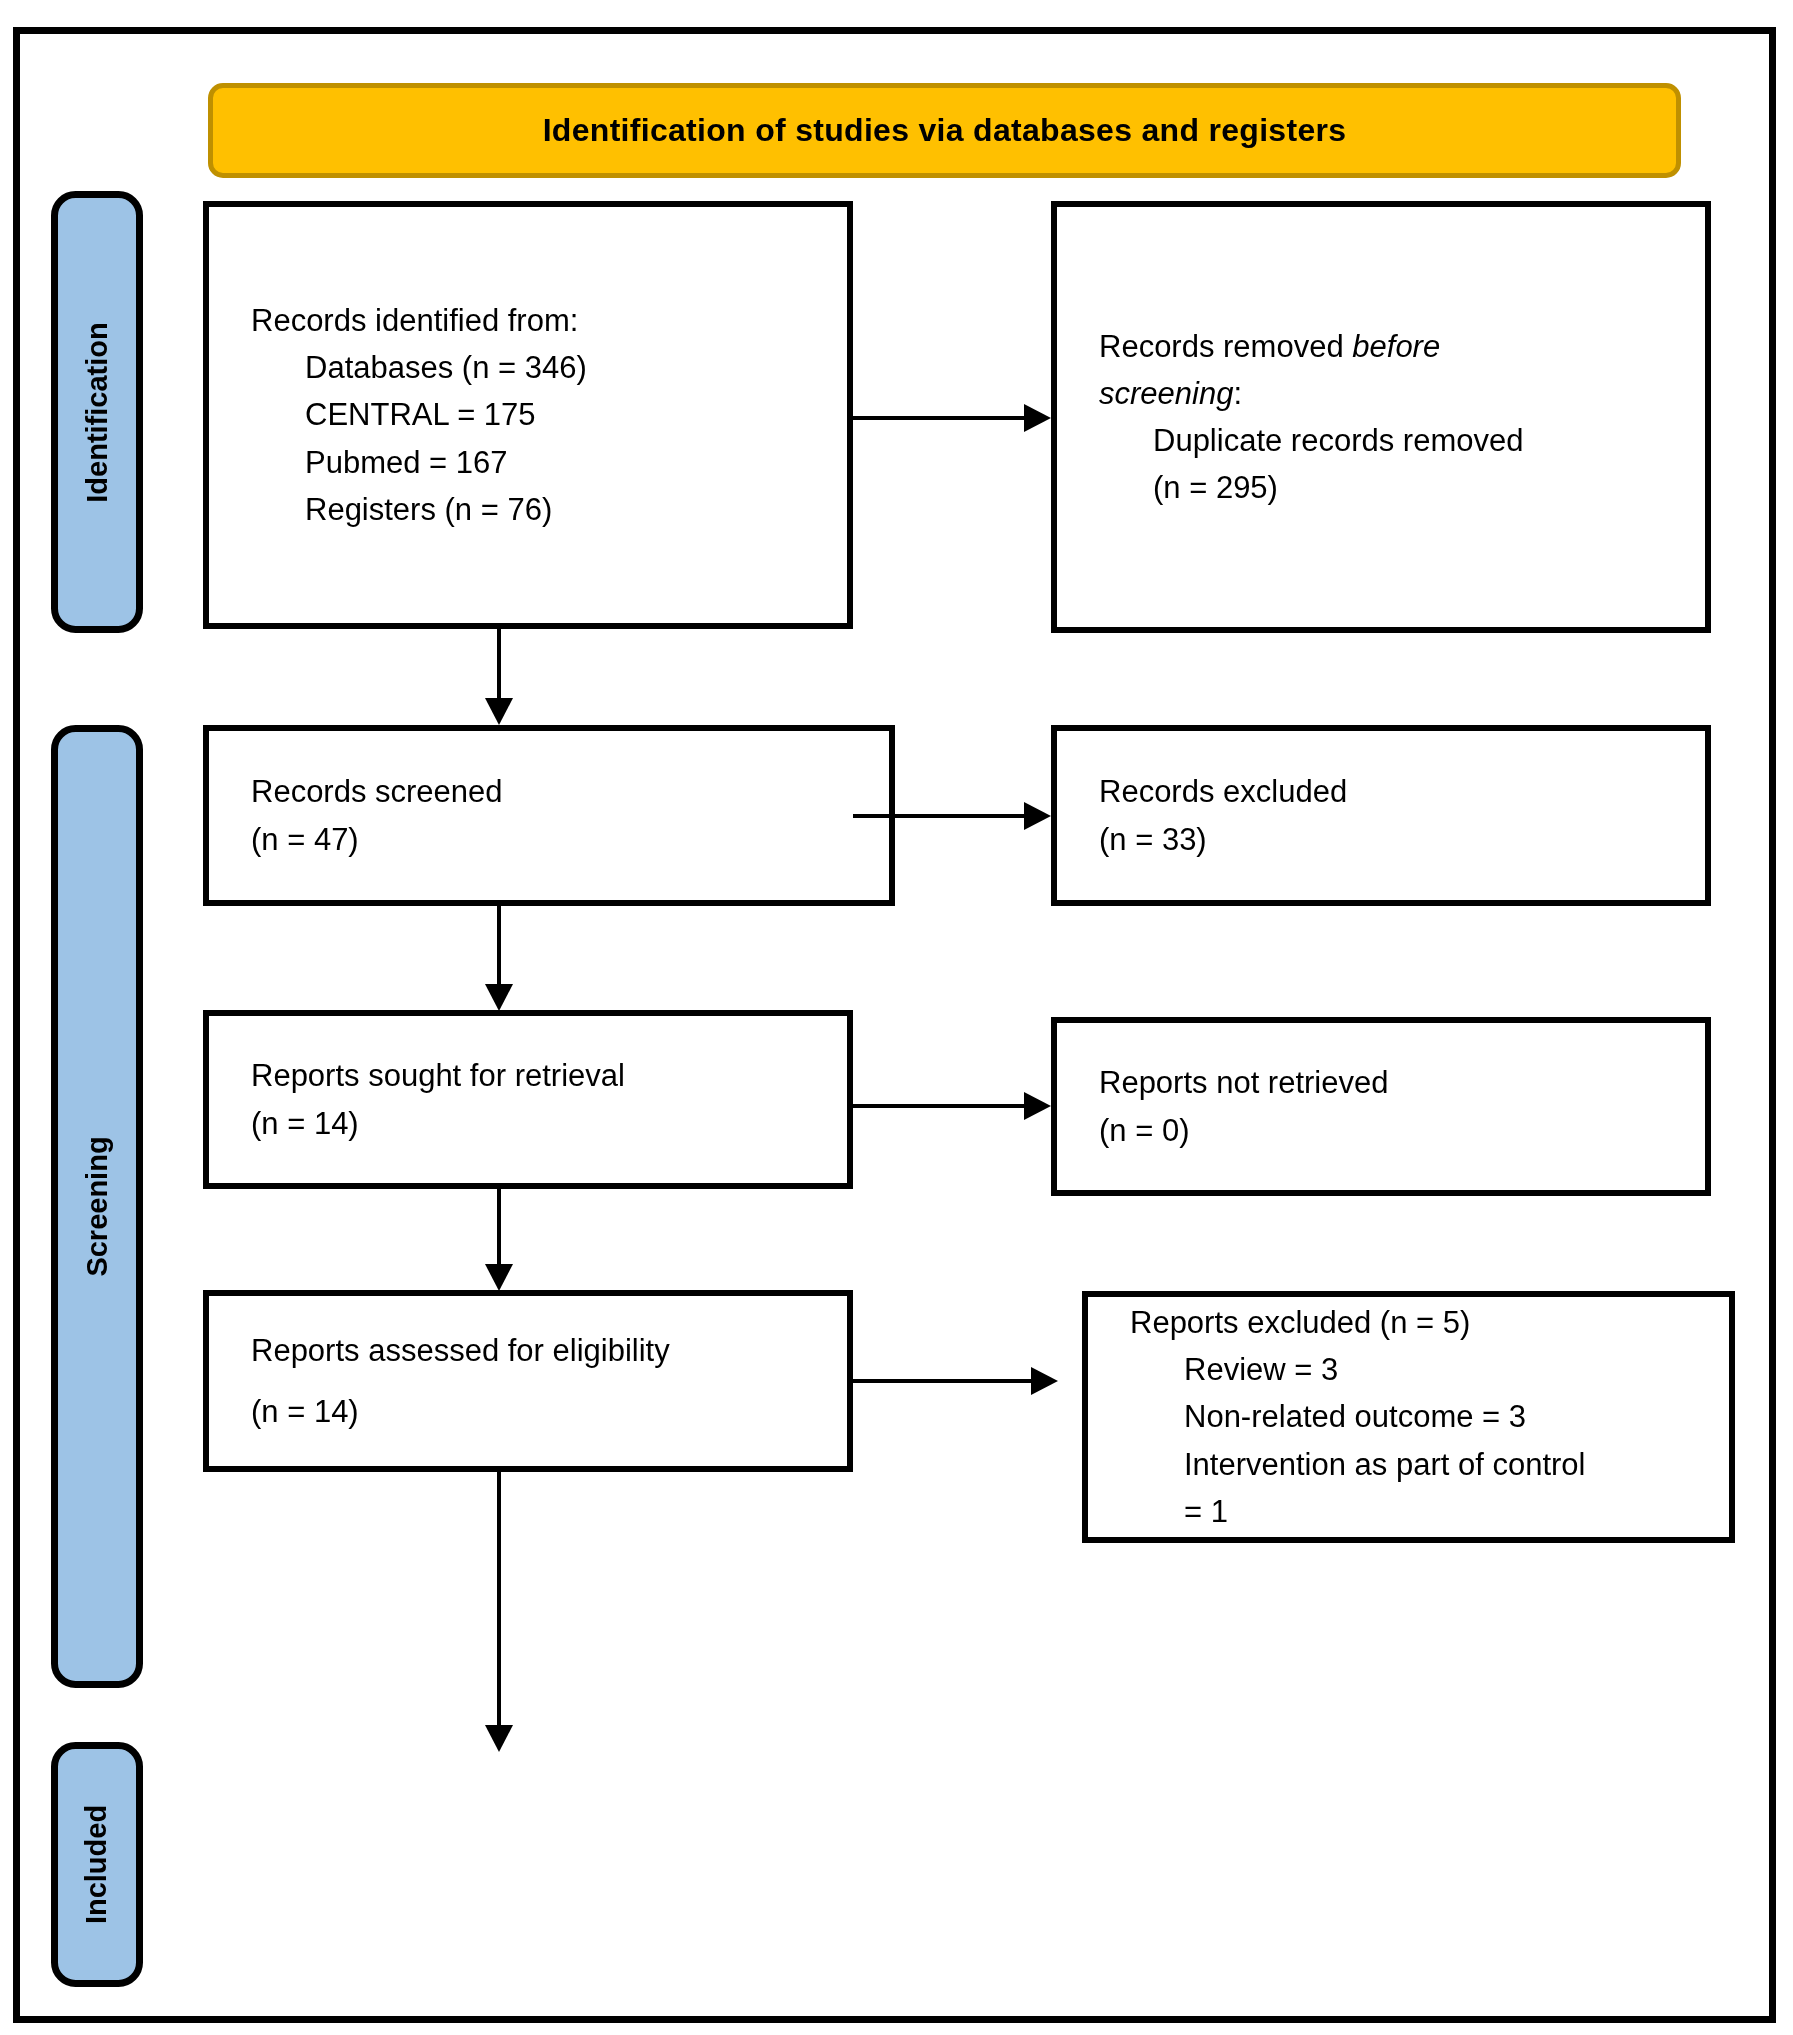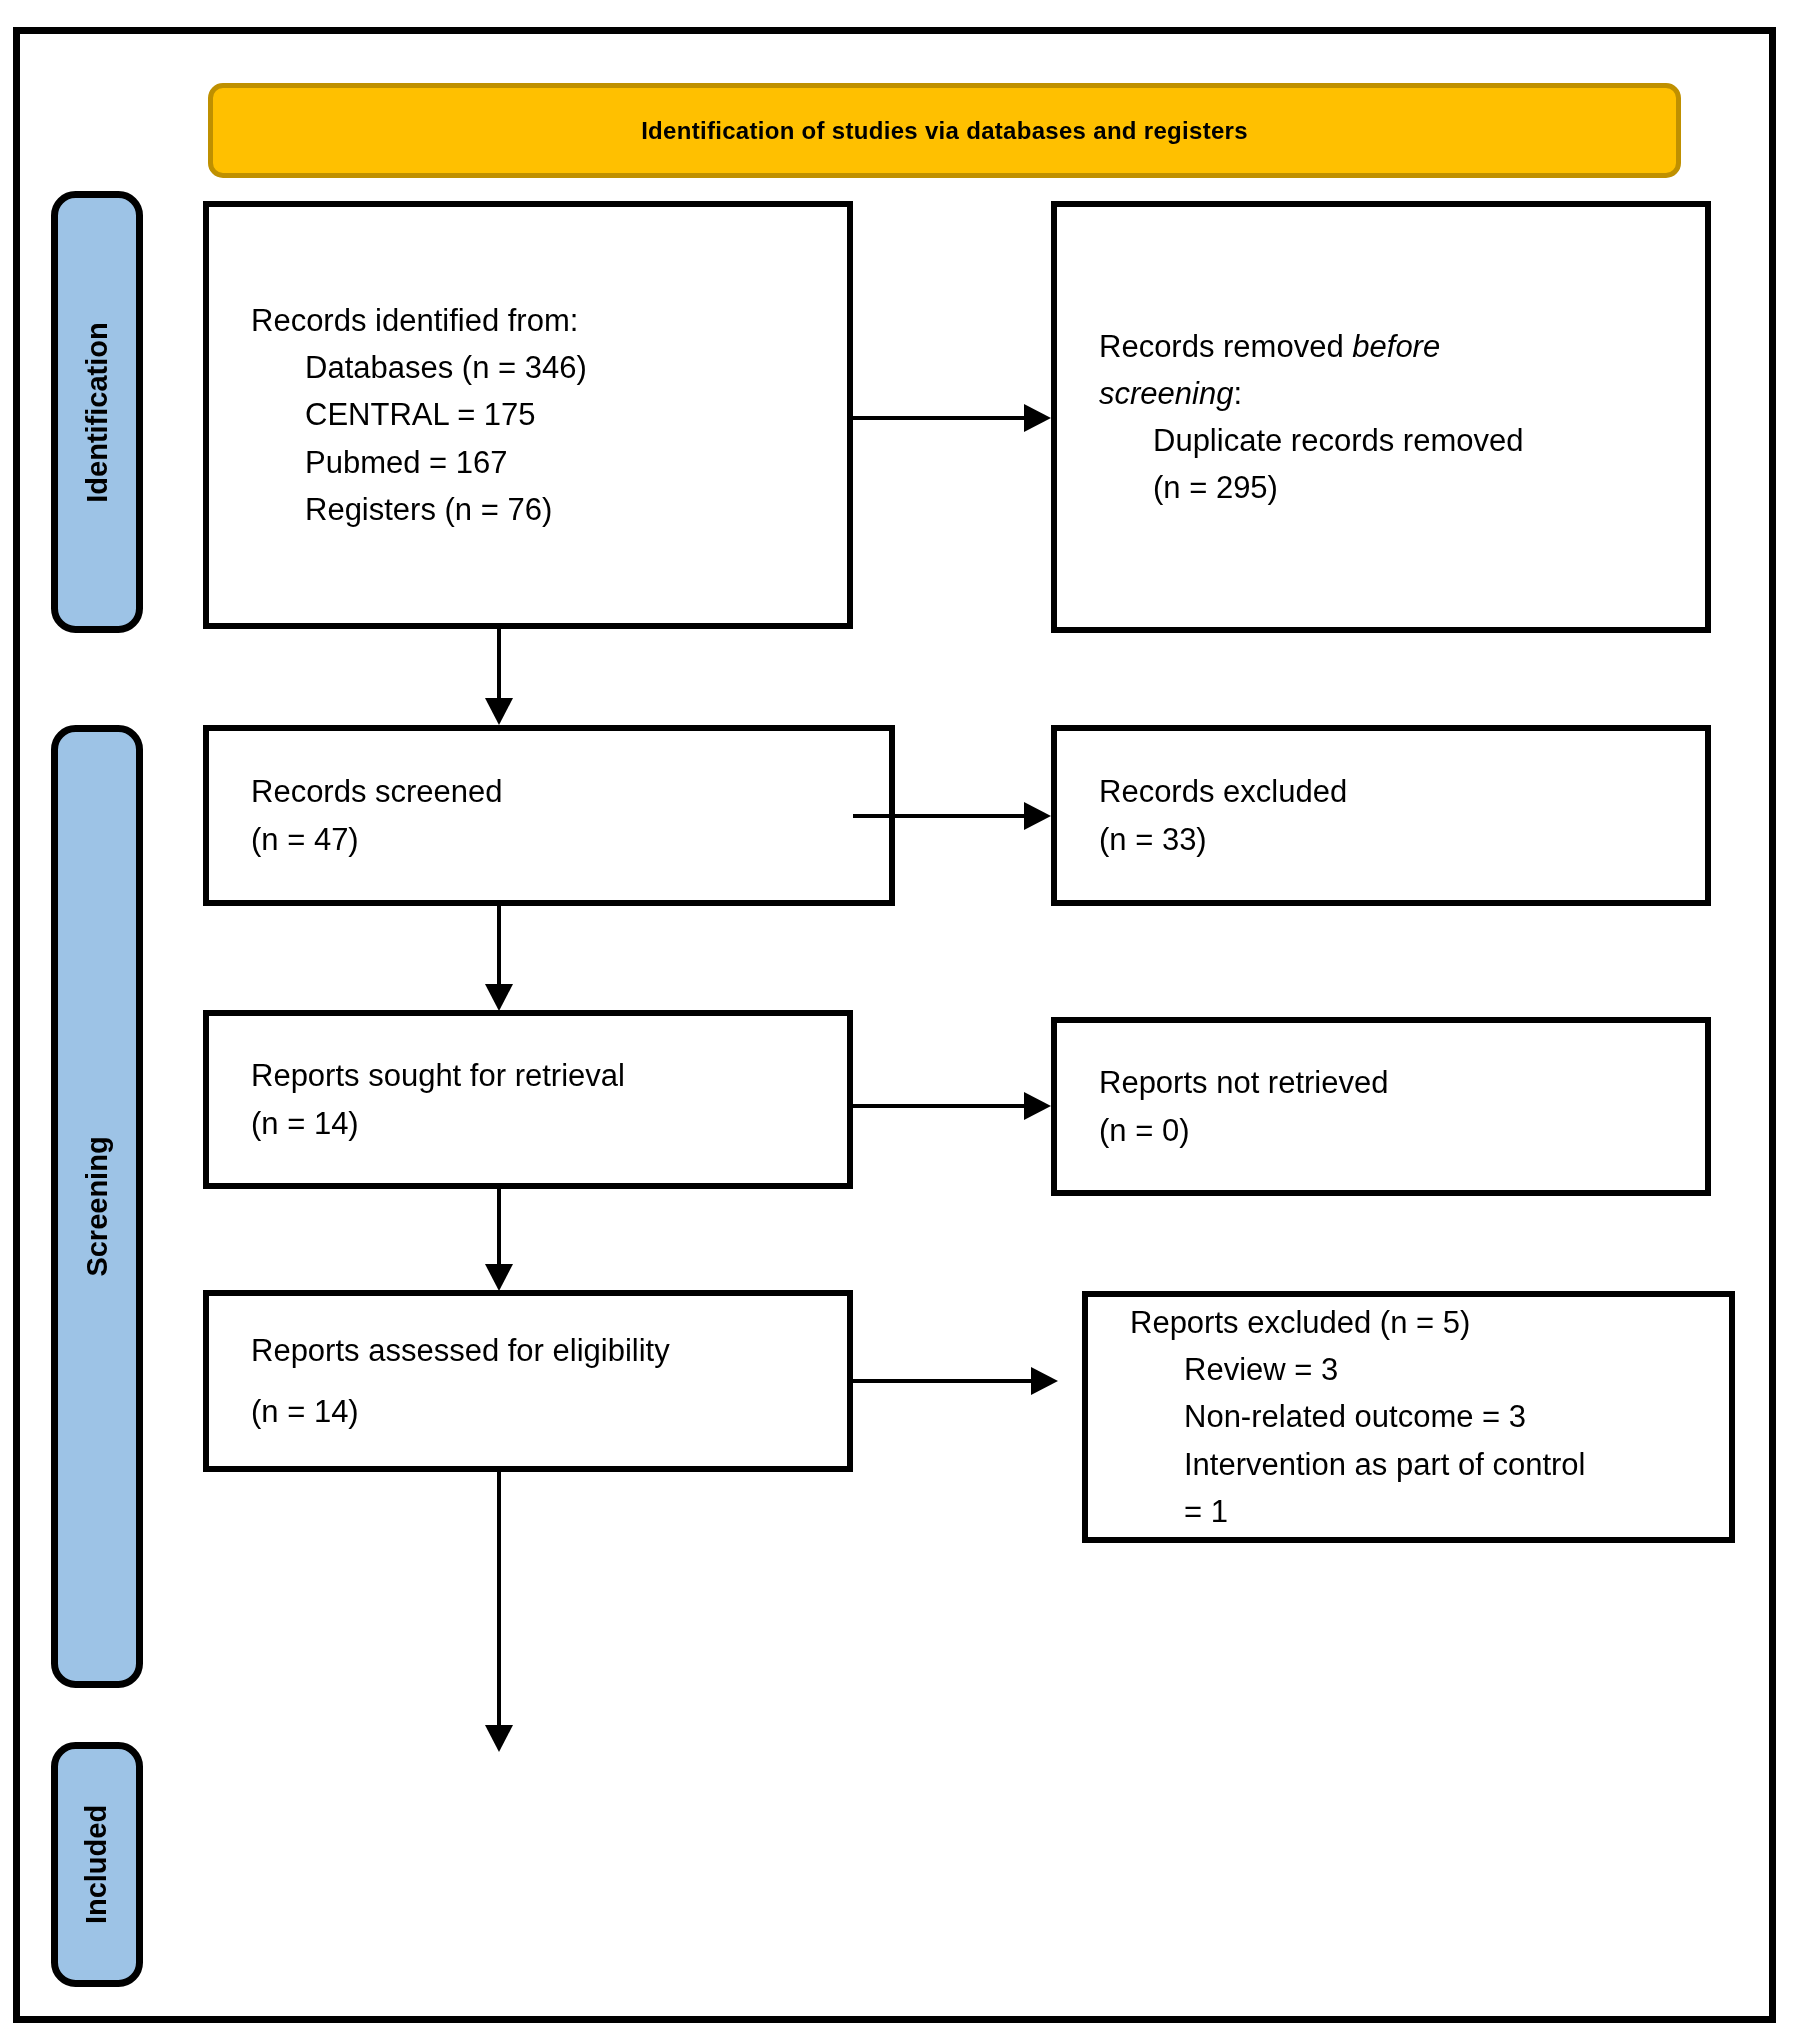--- a/index.html
+++ b/index.html
@@ -9,21 +9,21 @@
   
   .frame{position:absolute;left:13px;top:27px;width:1763px;height:1996px;
          border:7px solid #000;background:#fff;box-sizing:border-box;}
 
   
   .banner{position:absolute;left:208px;top:83px;width:1473px;height:95px;
           background:var(--banner-fill,#FFC000);
           border:5.3px solid var(--banner-border,#BF9000);
           border-radius:15px;box-sizing:border-box;
           display:flex;align-items:center;justify-content:center;}
-  .banner span{font-size:24px;font-weight:bold;letter-spacing:0.3px;}
+  .banner span{font-size:32px;font-weight:bold;letter-spacing:0.3px;}
 
   
   .stage{position:absolute;left:51px;width:92px;
          background:var(--stage-fill,#9DC3E6);
          border:7.6px solid #000;border-radius:24.5px;box-sizing:border-box;
          display:flex;align-items:center;justify-content:center;overflow:hidden;}
   .stage .vtext{transform:rotate(-90deg);white-space:nowrap;
                 font-size:29px;font-weight:bold;}
 
   

